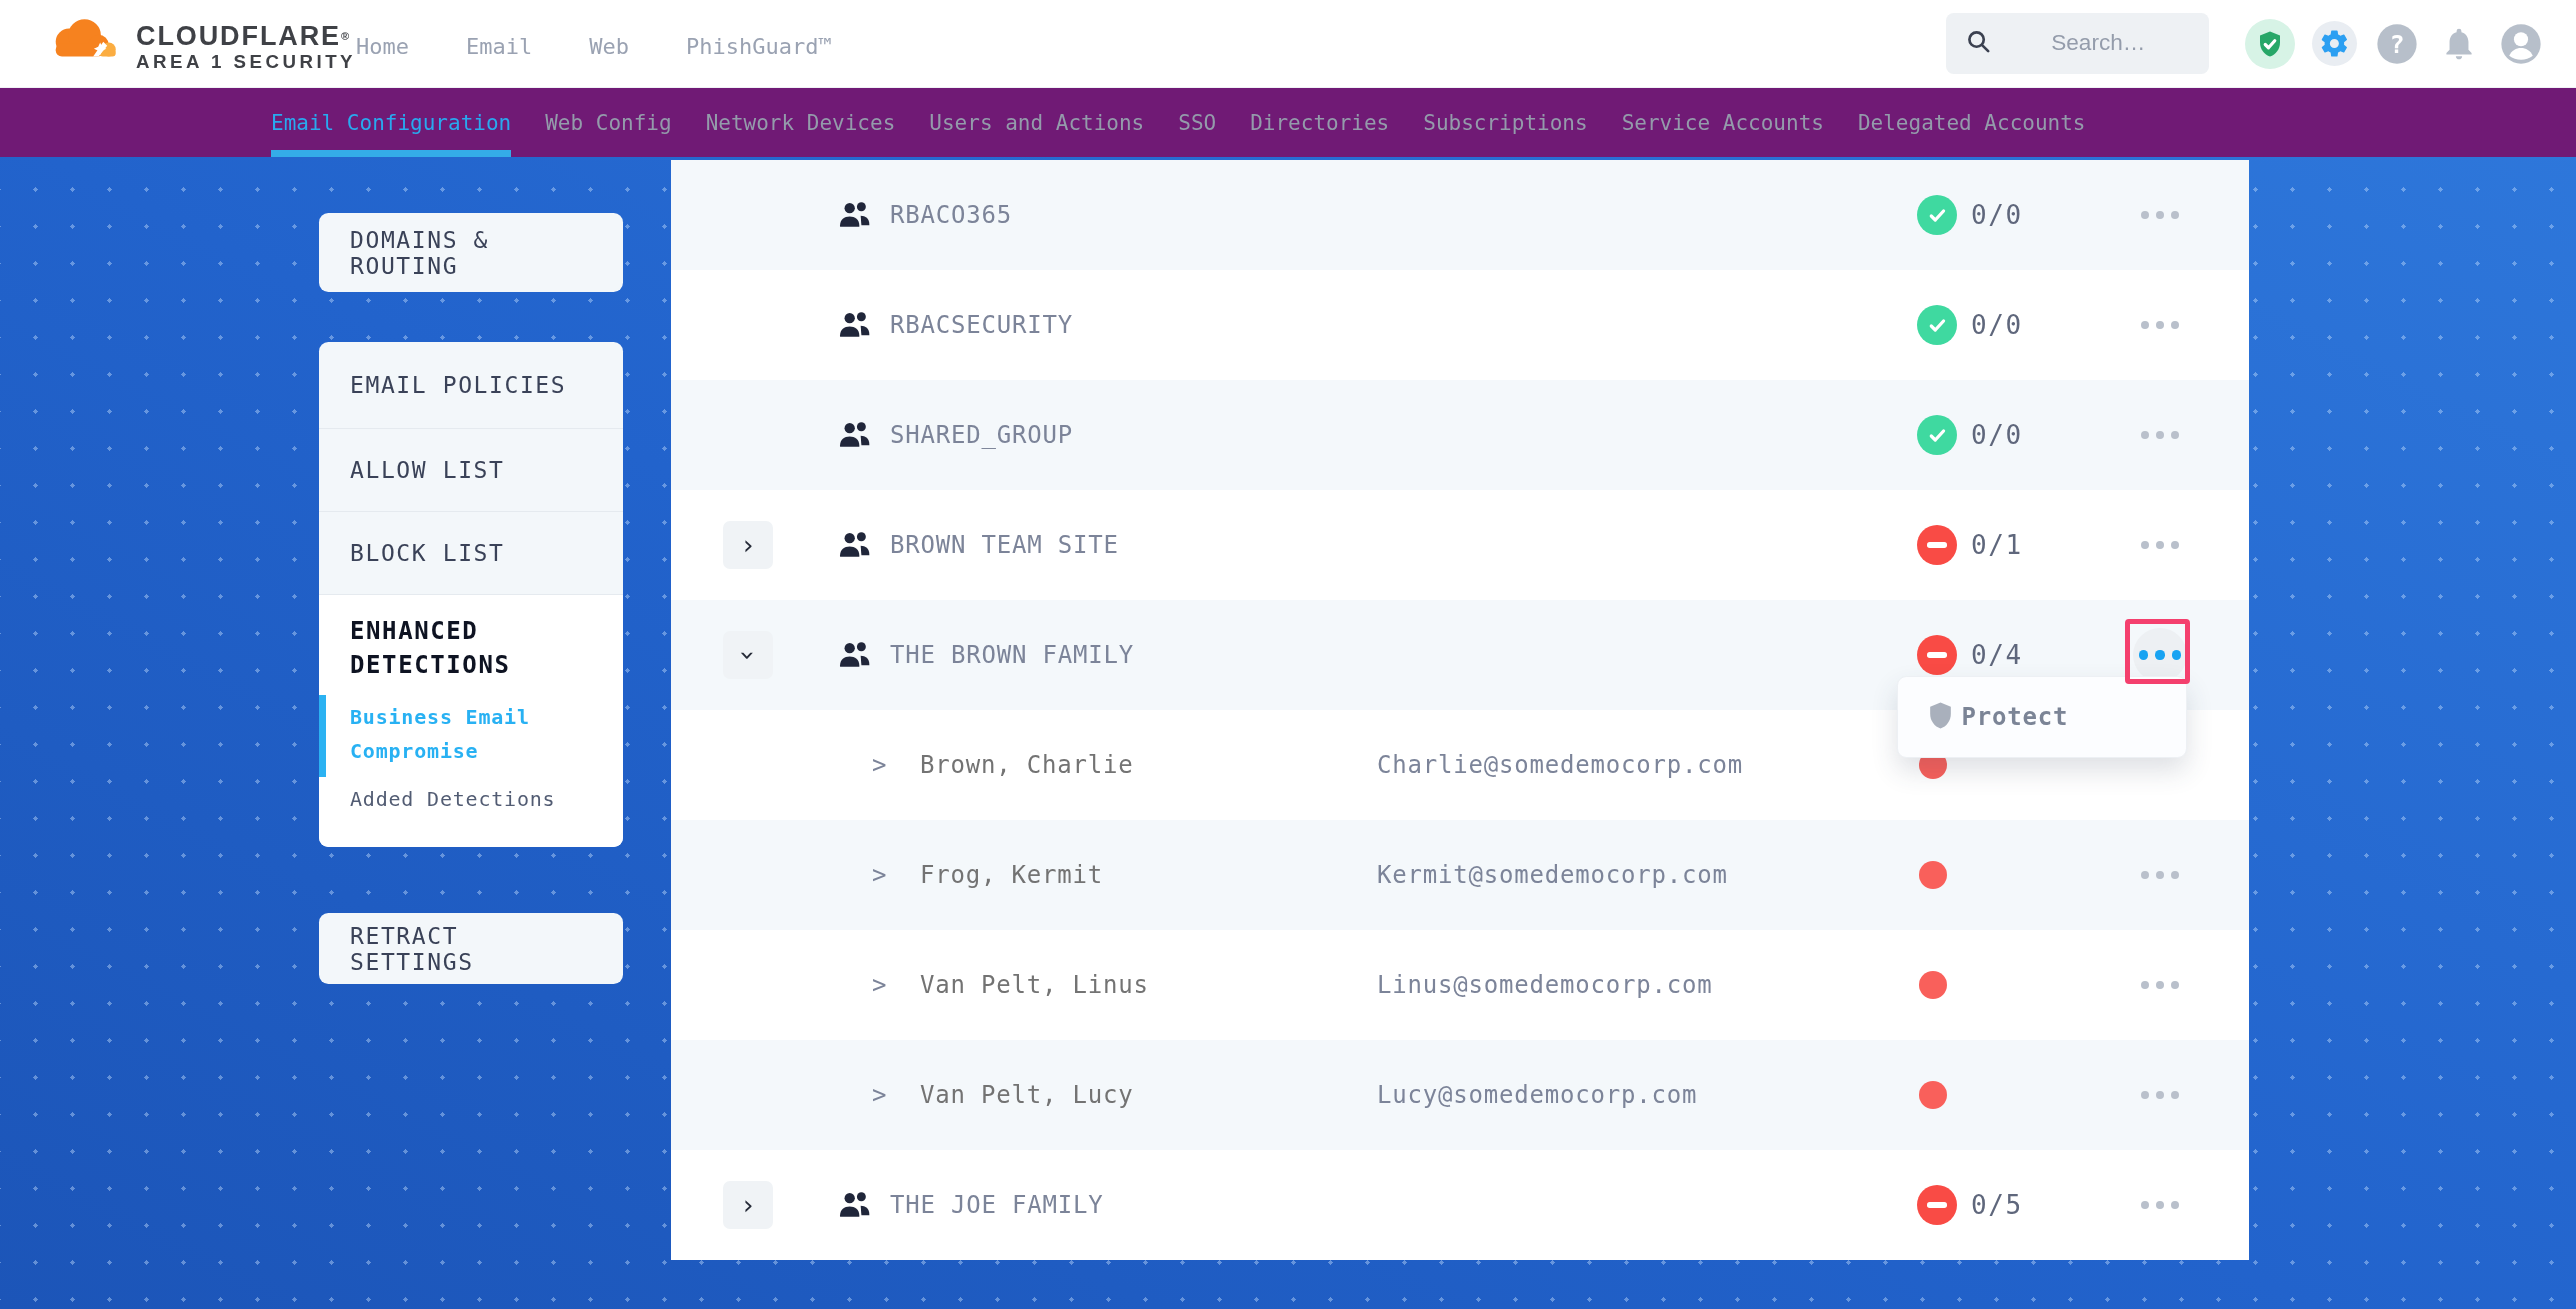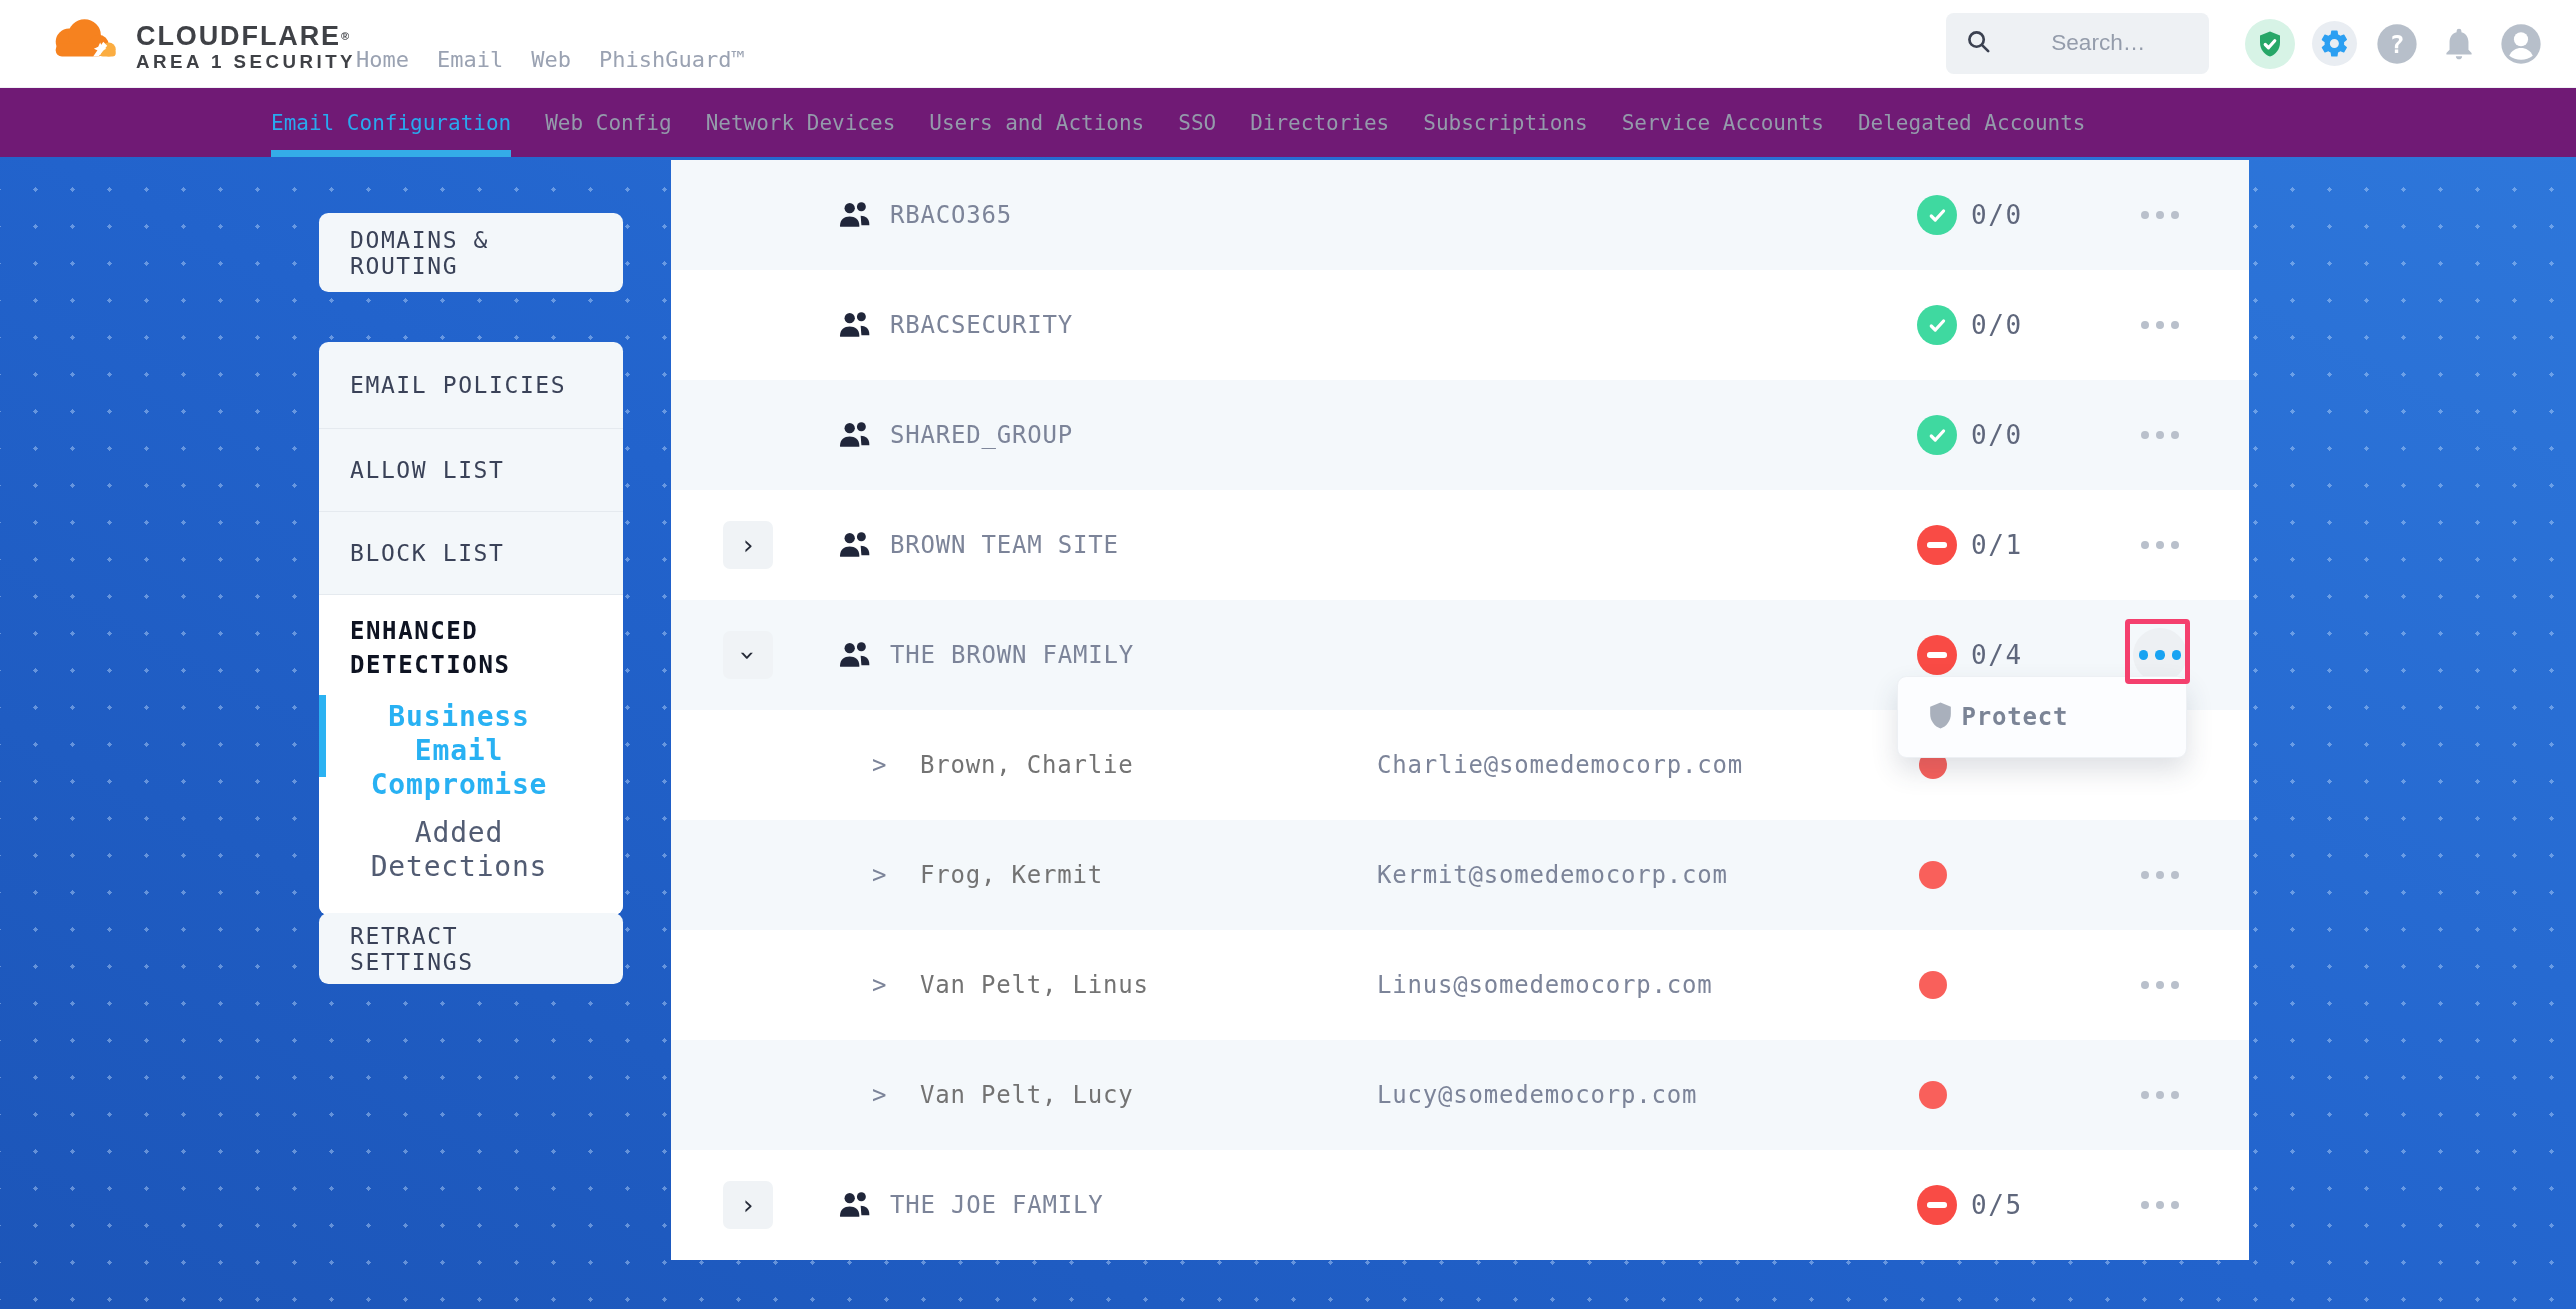--- a/index.html
+++ b/index.html
@@ -17,21 +17,21 @@
     background-size:37px 37px,100% 100%;
     background-position:17px 23px,0 0;
   }
   
   .header{position:absolute;left:0;top:0;width:100%;height:87px;background:#fff;z-index:10;}
   .logo{position:absolute;left:44px;top:12.5px;display:flex;align-items:center;gap:14px;}
   .brand-text{font-family:"Liberation Sans",sans-serif;color:#3f4146;padding-top:9.3px;}
   .brand-title{font-size:27px;font-weight:800;letter-spacing:1.9px;line-height:28px;}
   .brand-title sup{font-size:11px;vertical-align:top;}
   .brand-sub{font-size:18.7px;font-weight:700;letter-spacing:3.5px;line-height:23px;}
-  .top-nav{position:absolute;left:356px;top:16px;height:87px;display:flex;align-items:center;gap:28px;}
+  .top-nav{position:absolute;left:356px;top:3px;height:87px;display:flex;align-items:center;gap:57px;}
   .top-nav-item{font-size:22px;color:#9aa2b2;cursor:pointer;}
   .search-box{
     position:absolute;left:1946px;top:12.5px;width:263px;height:61px;border-radius:7.8px;
     background:#eef1f4;display:flex;align-items:center;gap:15.6px;padding:0 0 0 18.7px;box-sizing:border-box;
   }
   .search-box input{
     border:none;outline:none;background:transparent;width:179px;
     font-family:Liberation Sans, sans-serif;font-size:22.6px;color:#c2410c;text-align:center;
   }
   .search-box input::placeholder{color:#949cab;}
@@ -50,21 +50,21 @@
   
   .side-card{position:absolute;left:319px;width:304px;background:#f3f7fa;border-radius:9.3px;z-index:5;box-sizing:border-box;}
   .side-card.c1{top:213px;height:79px;display:flex;align-items:center;padding:0 31px;}
   .side-card.c2{top:342px;}
   .side-card.c3{top:913px;height:71px;display:flex;align-items:center;padding:0 31px;}
   .side-label{font-size:23px;color:#3a4258;letter-spacing:1.6px;}
   .side-item{height:86px;display:flex;align-items:center;padding:0 31px;border-bottom:1.6px solid #e5eaef;cursor:pointer;}
   .side-item:nth-child(2),.side-item:nth-child(3){height:82px;}
   .side-section{background:#fff;border-radius:0 0 9.3px 9.3px;position:relative;padding:18.7px 31px 31px 31px;}
   .side-section-title{font-size:24px;font-weight:bold;color:#0e1322;line-height:34px;letter-spacing:1.6px;width:202px;}
-  .side-sub{font-size:28px;line-height:34px;letter-spacing:0.8px;cursor:pointer;width:218px;text-align:center;}
+  .side-sub{font-size:20px;line-height:34px;letter-spacing:0.8px;cursor:pointer;width:218px;}
   .side-sub.active{color:#28b1f3;font-weight:bold;margin-top:18.7px;}
   .side-sub.plain{color:#525c73;margin-top:14px;}
   .active-bar{position:absolute;left:0;top:100px;width:7px;height:82px;background:#2bb2f2;}
   
   .gtable{position:absolute;left:671px;top:160px;width:1578px;z-index:4;}
   .trow{position:relative;height:110px;}
   .trow:nth-child(odd){background:#f4f8fb;}
   .trow:nth-child(even){background:#ffffff;}
   .abs{position:absolute;top:50%;transform:translateY(-50%);}
   .expand-btn{left:52px;width:50px;height:48px;border-radius:7px;background:#f0f3f6;display:flex;align-items:center;justify-content:center;cursor:pointer;}

